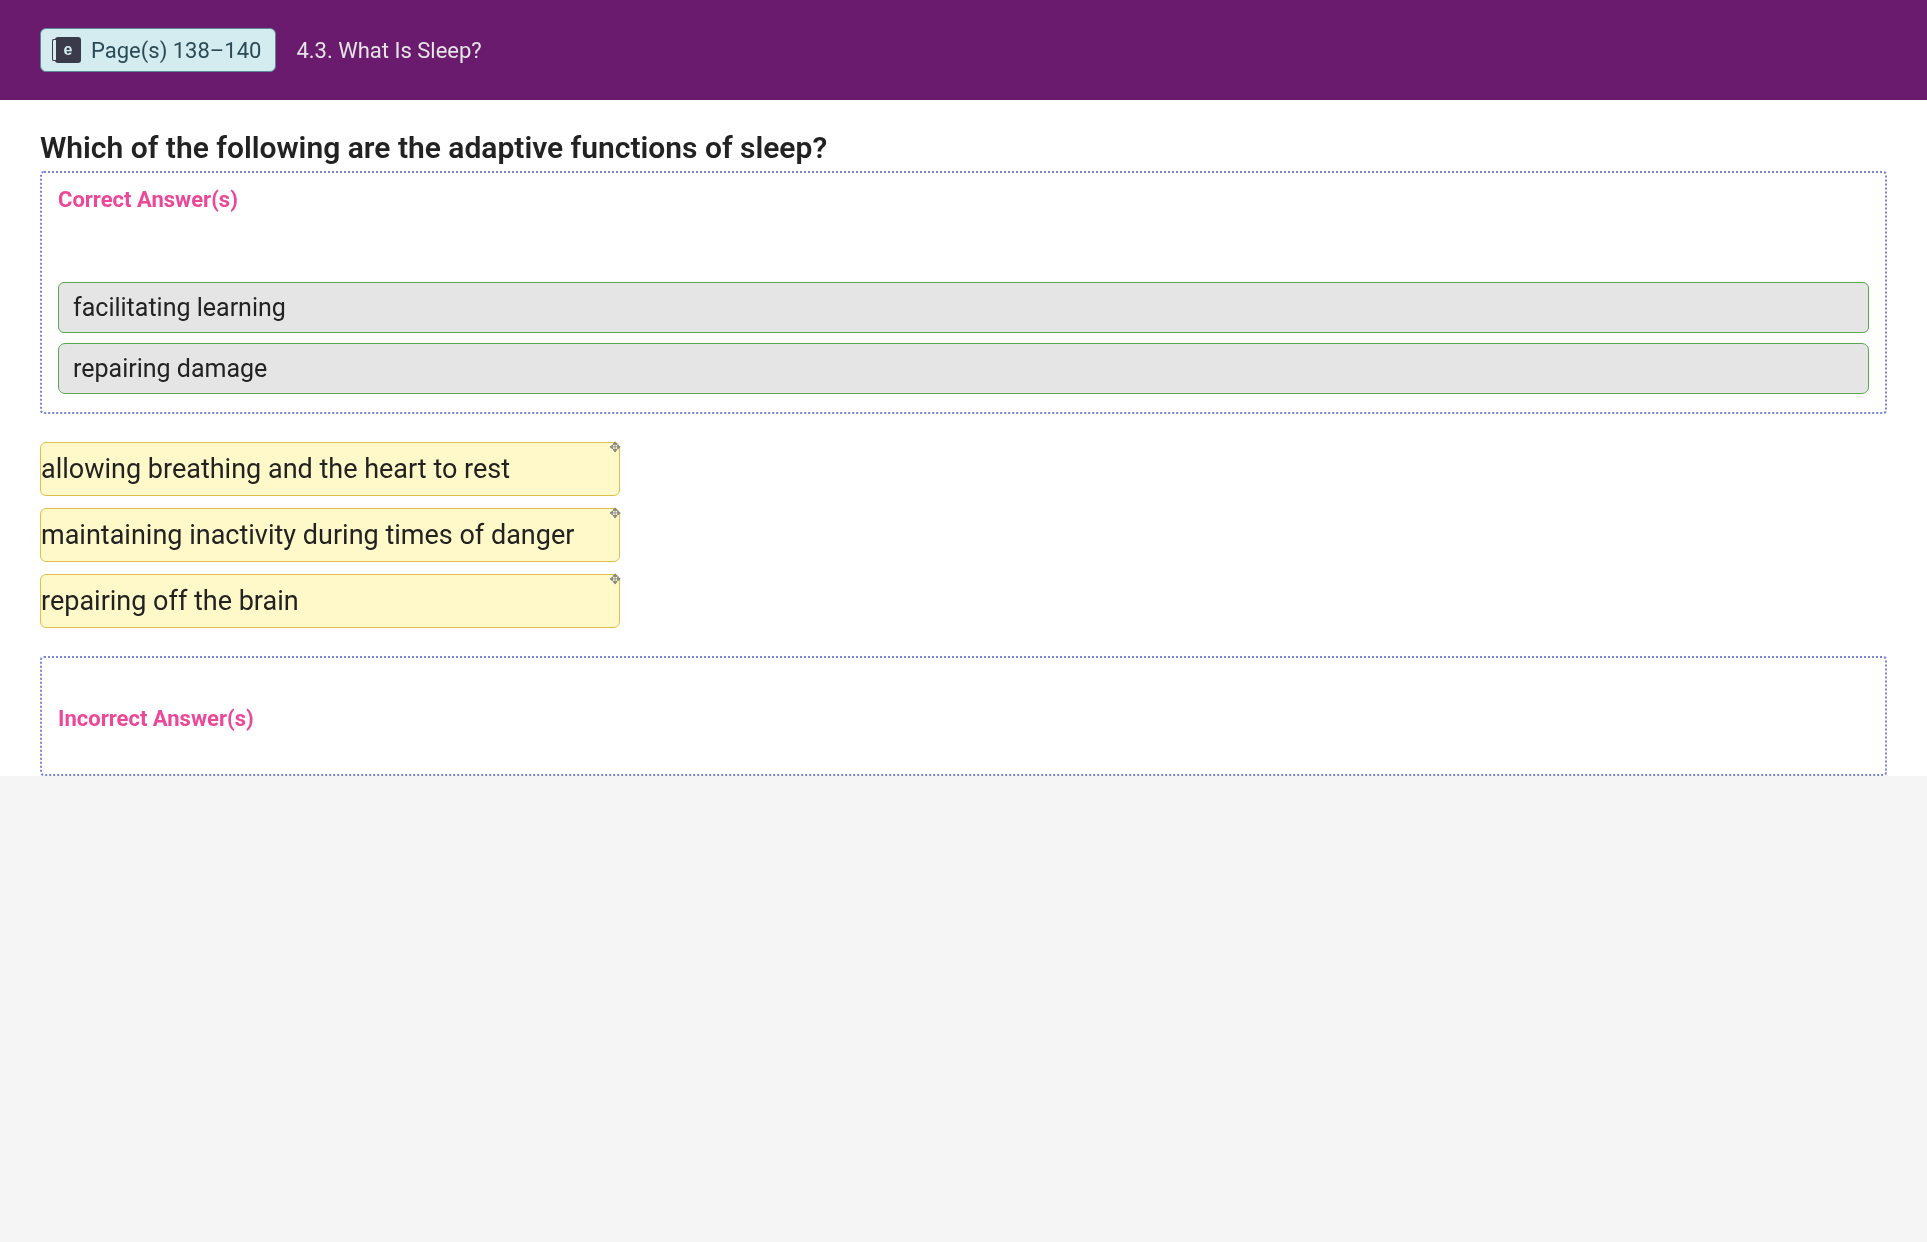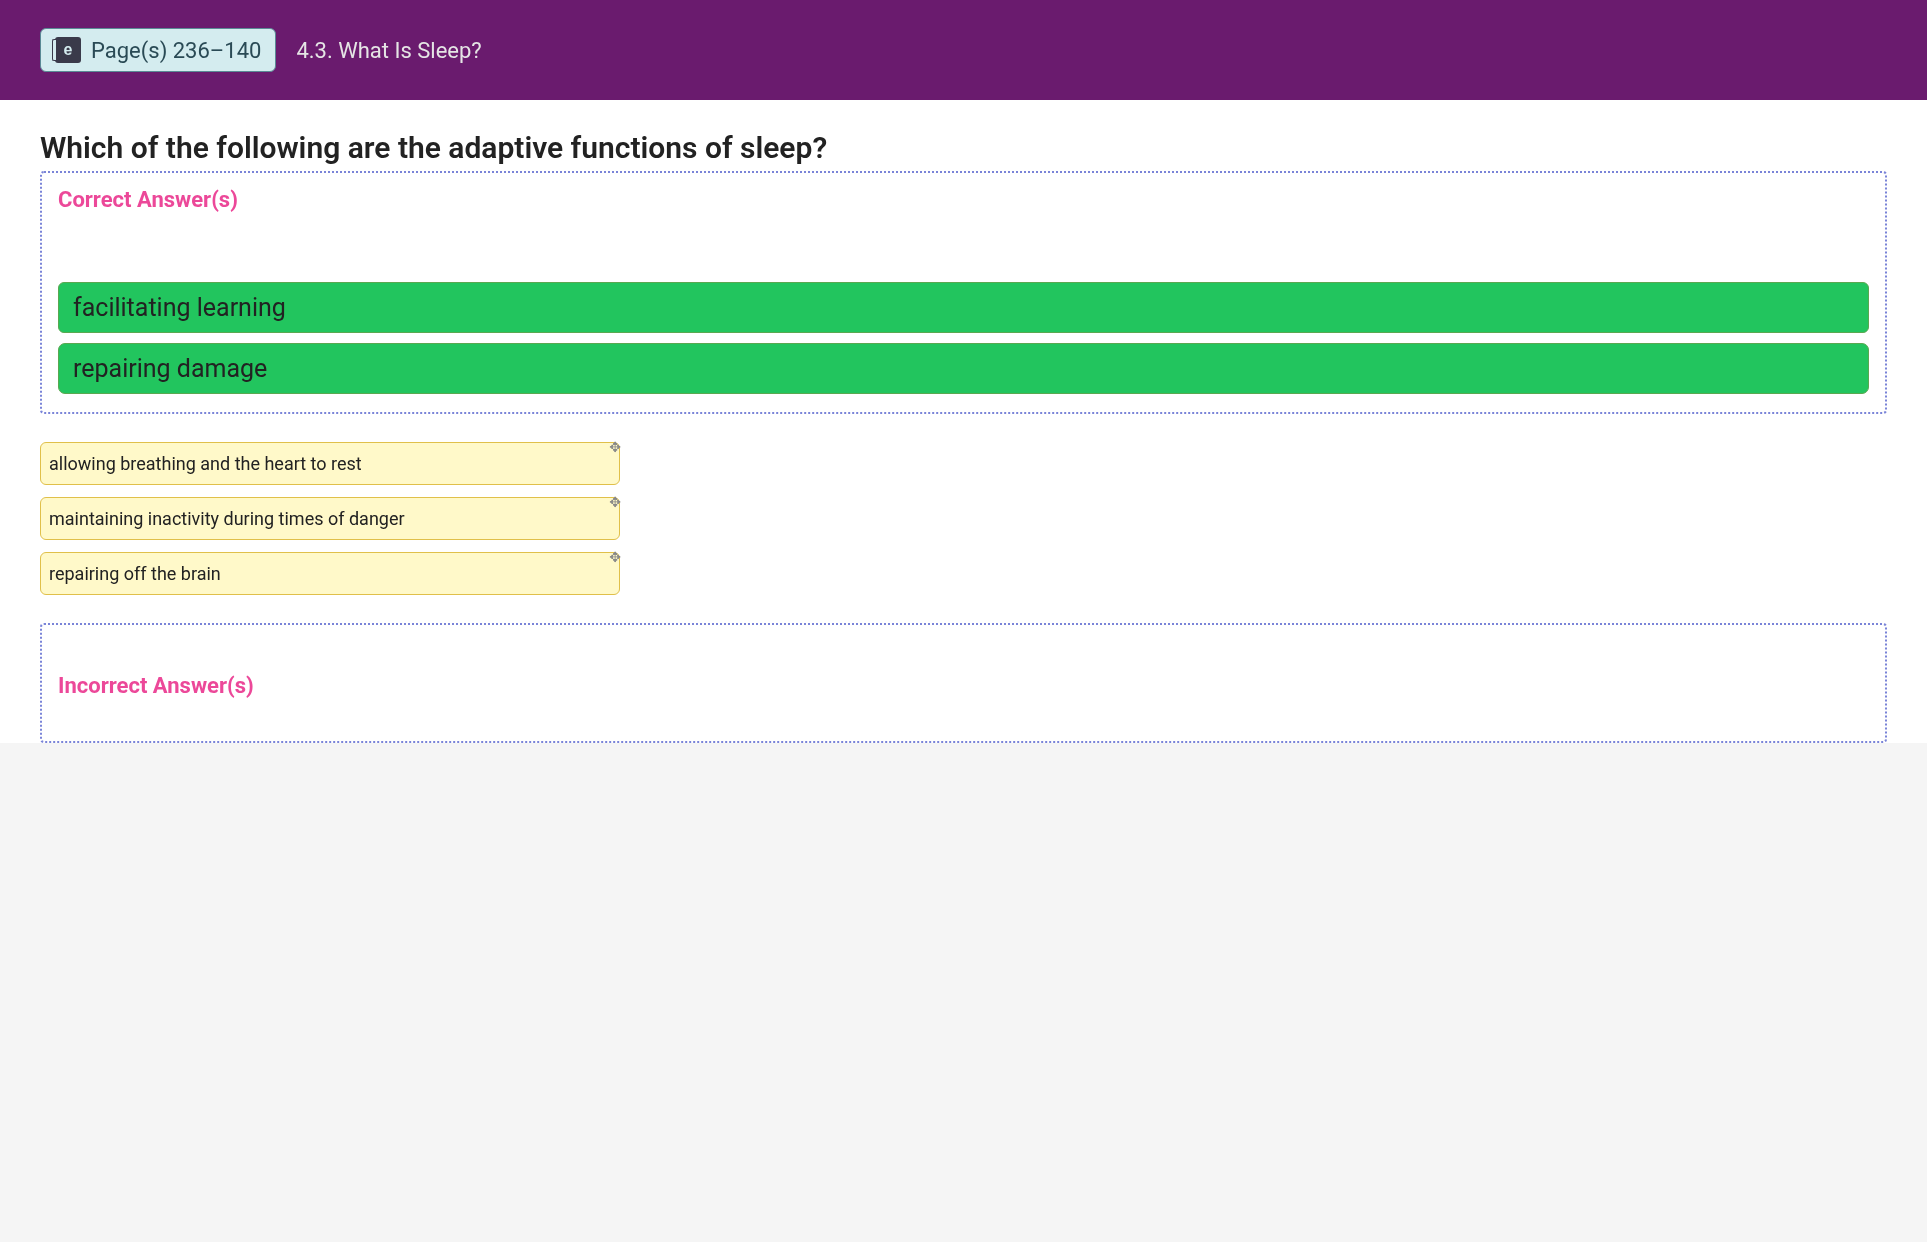--- a/index.html
+++ b/index.html
@@ -91,43 +91,43 @@
   .zone-label {
     font-size: 22px;
     font-weight: 700;
     color: #ec4899;
     margin-bottom: 70px;
   }
   .incorrect-zone .zone-label {
     margin-bottom: 0;
   }
   .answer-correct {
-    background: #22c55e;
+    background: #e5e5e5;
     border: 1px solid #5aa850;
     border-radius: 6px;
     padding: 10px 14px;
     font-size: 25px;
     color: #222;
     margin-bottom: 10px;
   }
   .answer-correct:last-child {
     margin-bottom: 0;
     border-radius: 7px;
   }
   .draggable-row {
     position: relative;
     display: inline-block;
     margin-bottom: 12px;
   }
   .answer-draggable {
     background: #fff9c9;
     border: 1px solid #e0c04a;
     border-radius: 6px;
-    padding: 10px 8px;
-    font-size: 18px;
+    padding: 10px 0;
+    font-size: 27px;
     color: #222;
     display: inline-block;
     min-width: 580px;
     cursor: move;
   }
   .drag-handle {
     position: absolute;
     top: -4px;
     right: -4px;
     width: 18px;
@@ -144,21 +144,21 @@
     flex-direction: column;
     align-items: flex-start;
   }
 </style>
 </head>
 <body>
 
 <div class="header-bar">
   <div class="page-badge">
     <span class="ebook-icon">e</span>
-    <span>Page(s) 236–140</span>
+    <span>Page(s) 138–140</span>
   </div>
   <div class="section-title">4.3. What Is Sleep?</div>
 </div>
 
 <div class="content">
   <h1 class="question-text">Which of the following are the adaptive functions of sleep?</h1>
 
   <div class="drop-zone">
     <div class="zone-label">Correct Answer(s)</div>
     <div class="answer-correct">facilitating learning</div>

